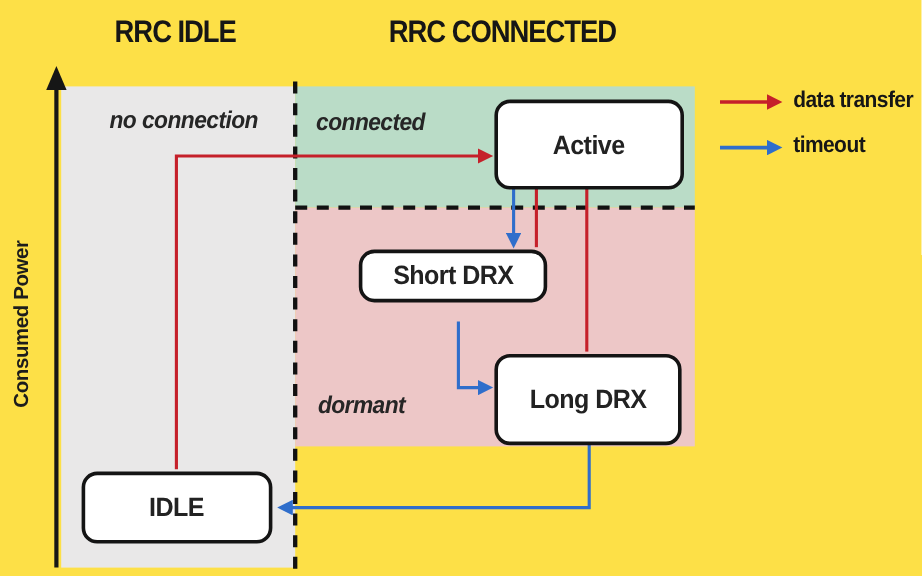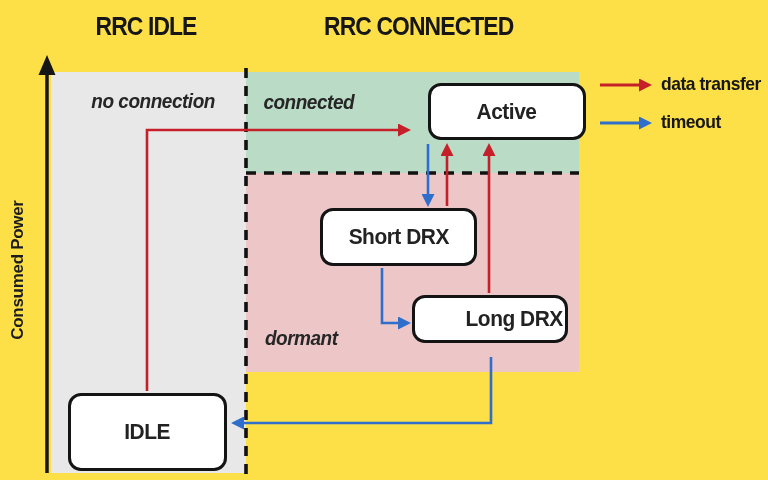--- a/index.html
+++ b/index.html
@@ -35,24 +35,24 @@
   }
 
   svg.overlay { position:absolute; left:0; top:0; z-index:2; }
 
   .state-box {
     position:absolute; z-index:3; background:#ffffff; border:3px solid #141414;
     border-radius:13px; display:flex; align-items:center; justify-content:center;
     font-size:22px; font-weight:bold; letter-spacing:-0.5px; color:#222222;
     box-sizing:border-box;
   }
-  .box-active    { left:428px; top:83px;  width:158px; height:57px; }
-  .box-short-drx { left:320px; top:208px; width:157px; height:58px; }
-  .box-long-drx  { left:412px; top:295px; width:156px; height:48px;justify-content:flex-end; }
-  .box-idle      { left:68px;  top:393px; width:159px; height:78px; }
+  .box-active    { left:412px; top:83px;  width:158px; height:75px; }
+  .box-short-drx { left:299px; top:208px; width:157px; height:44px; }
+  .box-long-drx  { left:412px; top:295px; width:156px; height:76px; }
+  .box-idle      { left:68px;  top:393px; width:159px; height:60px; }
   .state-box span { transform:scaleX(0.95); }
 
   .legend-label {
     position:absolute; z-index:3; font-size:19px; font-weight:600;
     letter-spacing:-0.5px; color:#161616; white-space:nowrap; transform:scaleX(0.92);
     transform-origin:left center;
   }
   .legend-data-transfer { left:661px; top:73px; }
   .legend-timeout       { left:661px; top:111px; }
 </style>

